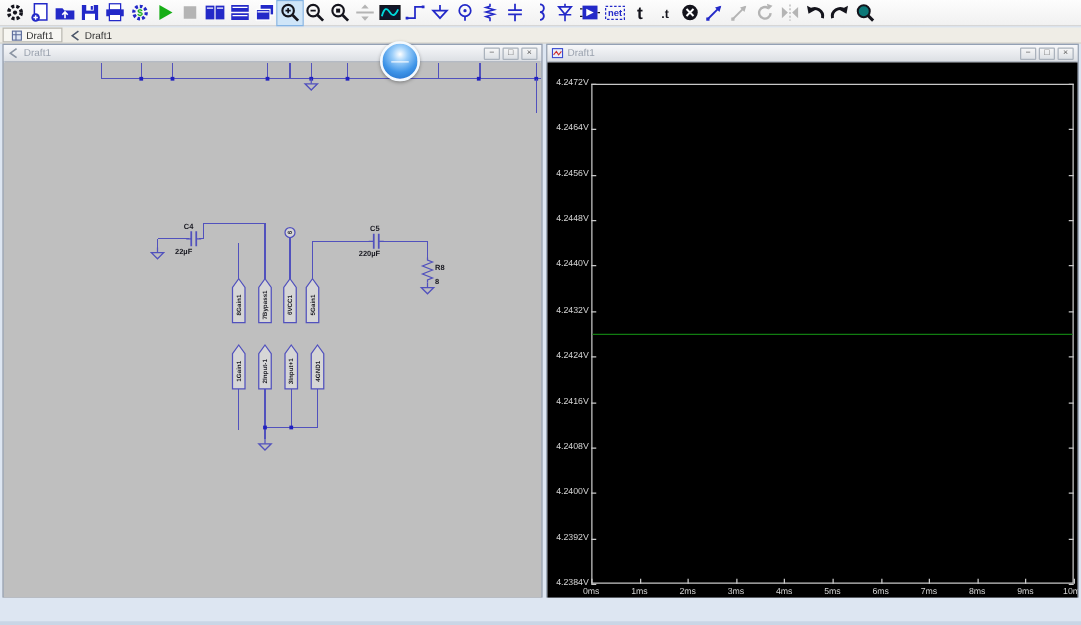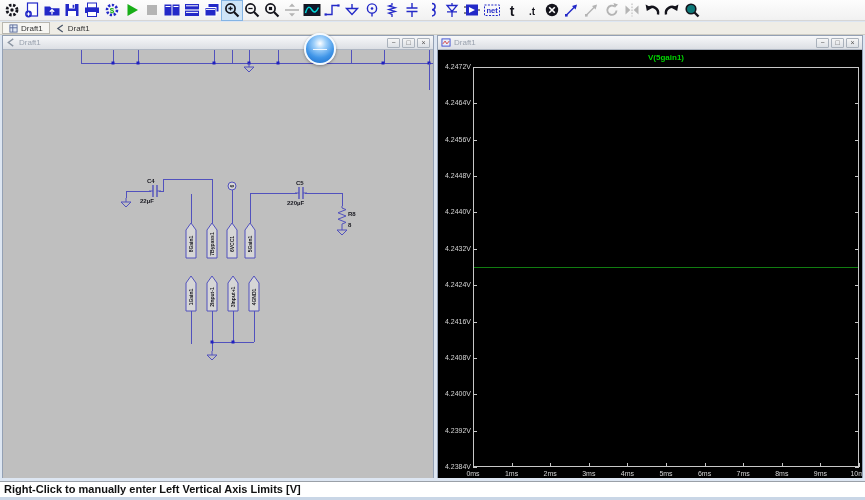--- a/index.html
+++ b/index.html
@@ -511,21 +511,20 @@
           <path d="M1.5 6.5 L4 3.5 L6 6.5 L8.5 3.5" fill="none" stroke="#d03030" stroke-width="1"></path>
         </svg>
         <span class="wtitle">Draft1</span>
         <span class="wctrls">
             <span class="wbtn">−</span>
             <span class="wbtn">□</span>
             <span class="wbtn">×</span>
           </span>
       </div>
       <div class="plot-body" id="plot-body">
-        <div class="plot-title">V(5gain1)</div>
         <div class="plot-frame"></div>
       <span class="ylab" style="left: 0px; top: 13px;">4.2472V</span>
           <div class="tick" style="left: 35px; top: 17px; width: 4px; height: 1px;"></div>
           <div class="tick" style="left: 417px; top: 17px; width: 4px; height: 1px;"></div>
           <span class="ylab" style="left: 0px; top: 49.3636px;">4.2464V</span>
           <div class="tick" style="left: 35px; top: 53.3636px; width: 4px; height: 1px;"></div>
           <div class="tick" style="left: 417px; top: 53.3636px; width: 4px; height: 1px;"></div>
           <span class="ylab" style="left: 0px; top: 85.7273px;">4.2456V</span>
           <div class="tick" style="left: 35px; top: 89.7273px; width: 4px; height: 1px;"></div>
           <div class="tick" style="left: 417px; top: 89.7273px; width: 4px; height: 1px;"></div>
@@ -578,15 +577,14 @@
           <div class="tick" style="left: 382.4px; top: 413px; width: 1px; height: 4px;"></div>
           <span class="xlab" style="left: 406px; top: 420px;">10ms</span>
           <div class="tick" style="left: 421px; top: 413px; width: 1px; height: 4px;"></div>
           <div class="trace" style="left: 36px; top: 217px; width: 384px; background: rgb(17, 124, 17);"></div>
         </div>
     </div>
 
     <div class="cursor-orb"></div>
   </div>
 
-  <div class="statusbar">Right-Click to manually enter Left Vertical Axis Limits [V]</div>
   <div class="bottom-strip"></div>
 </div>
 
 </body></html>

